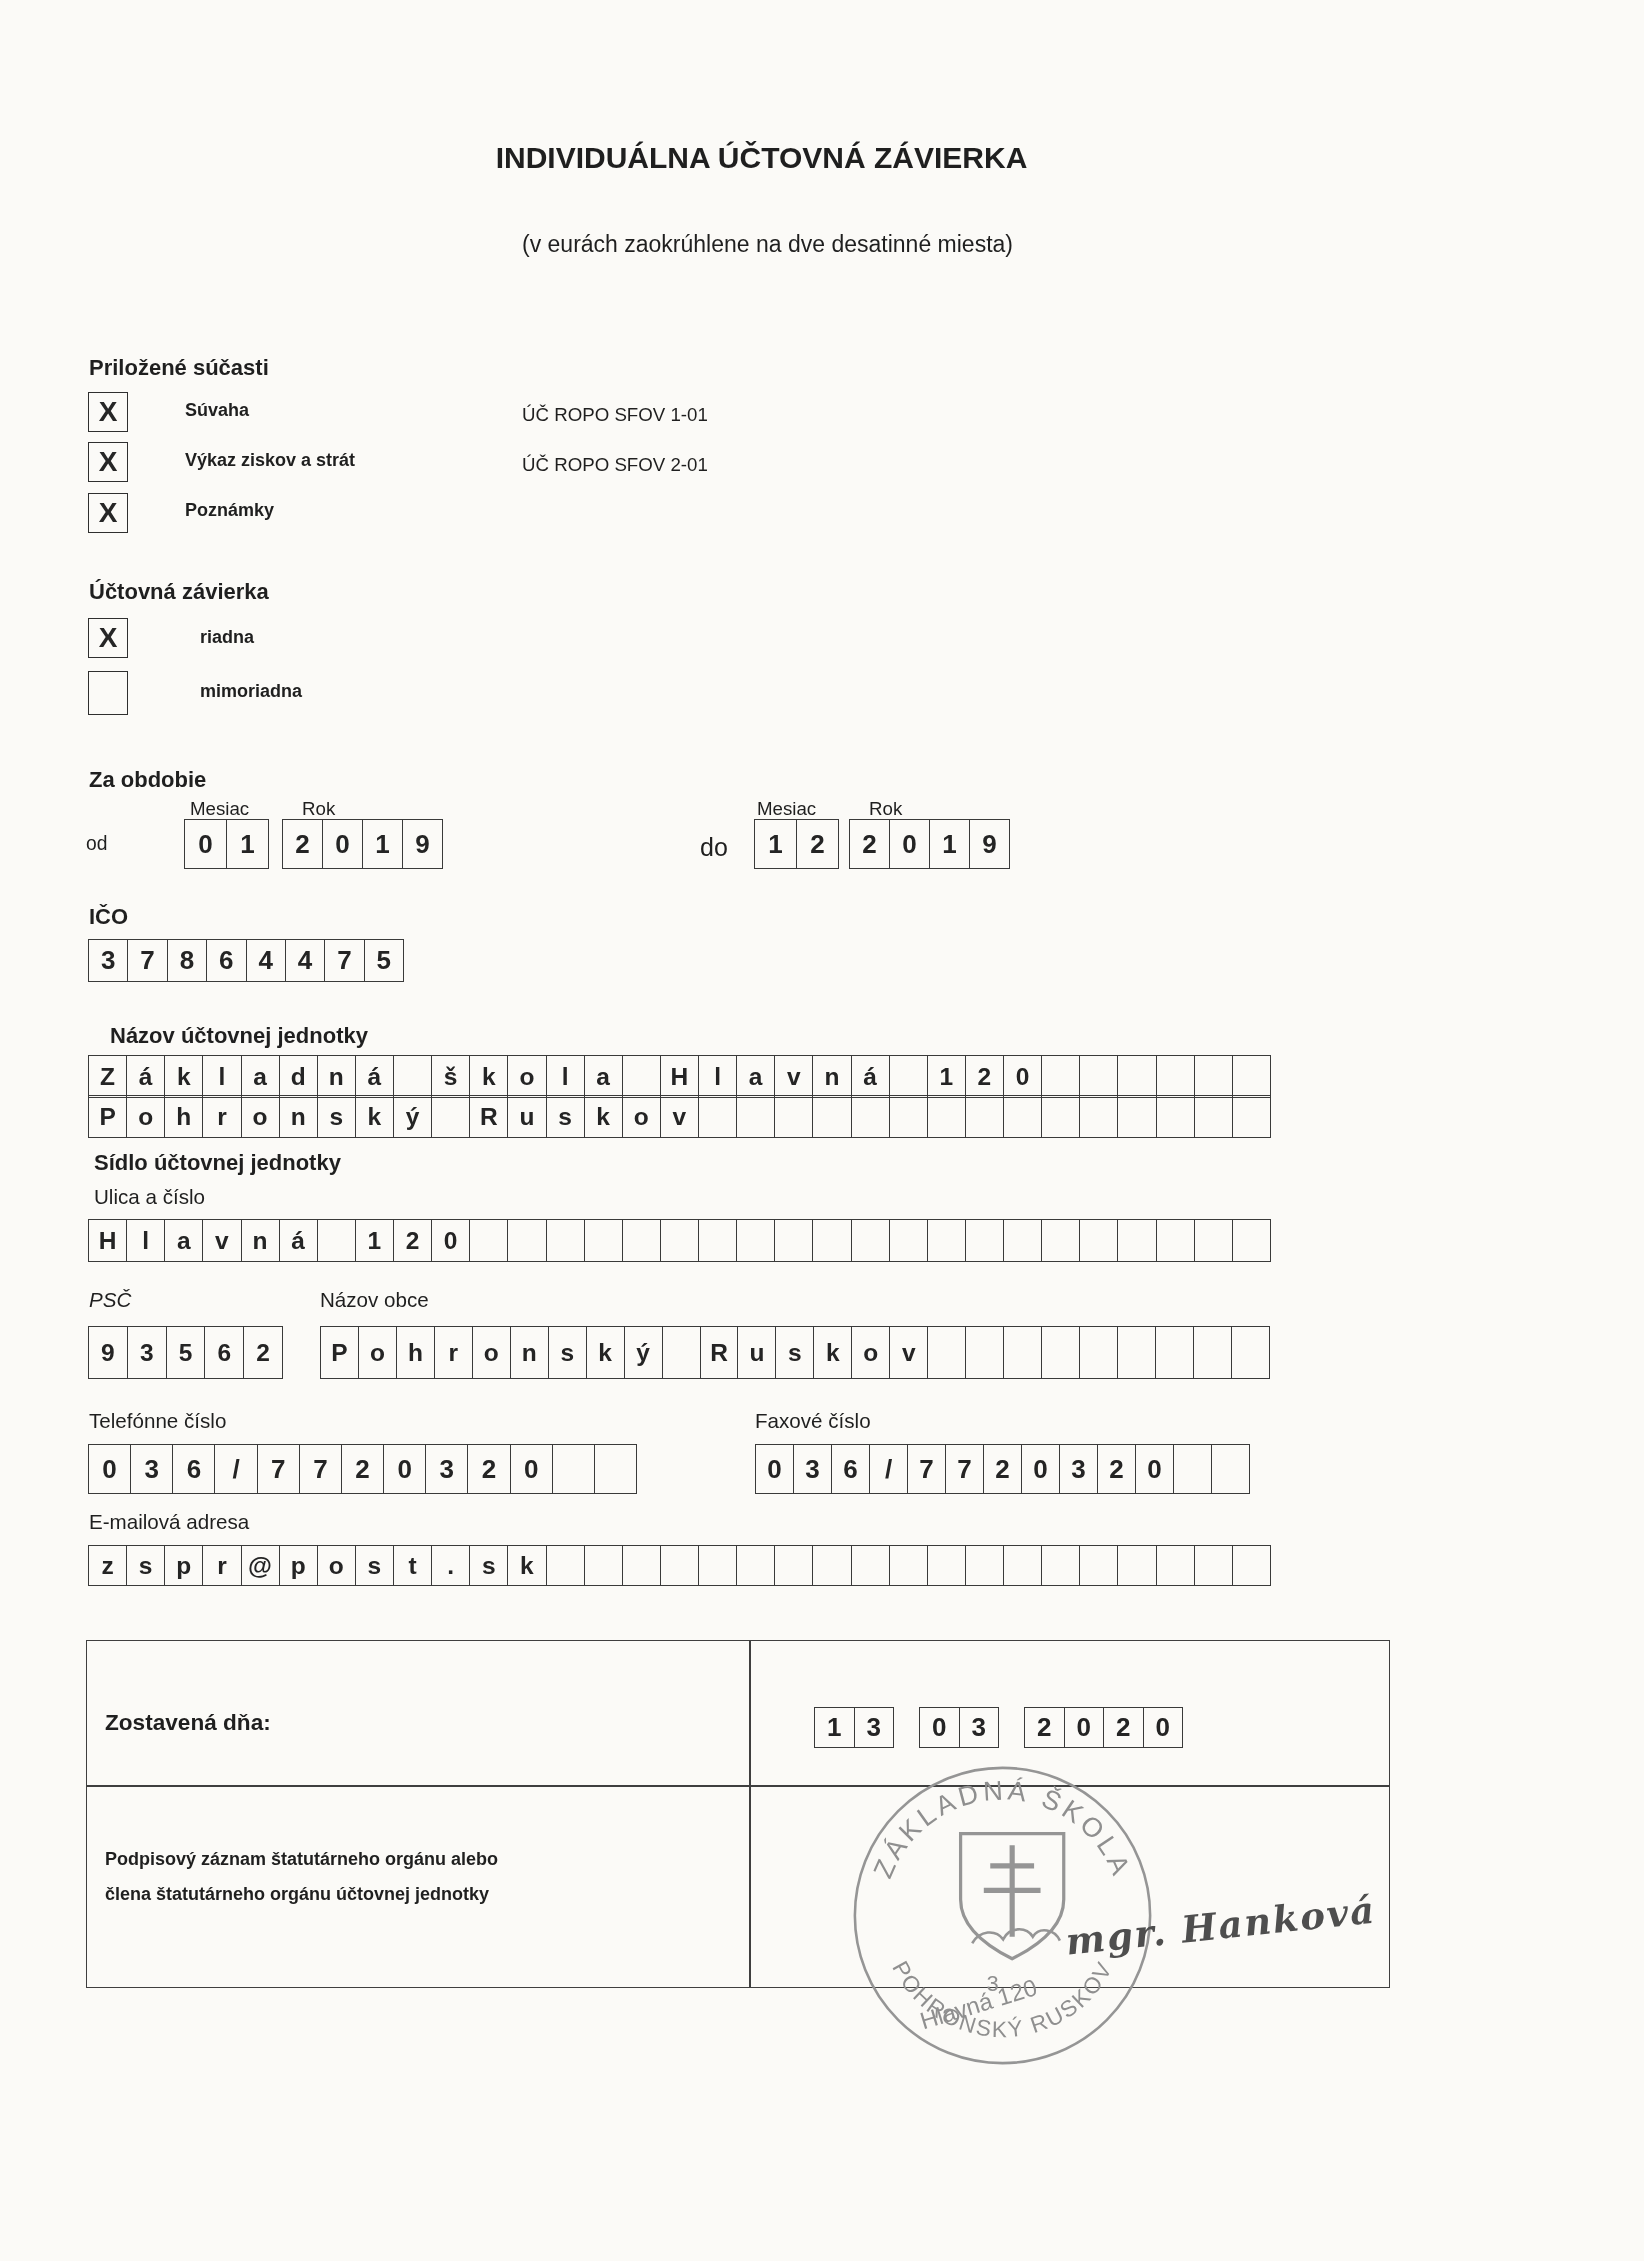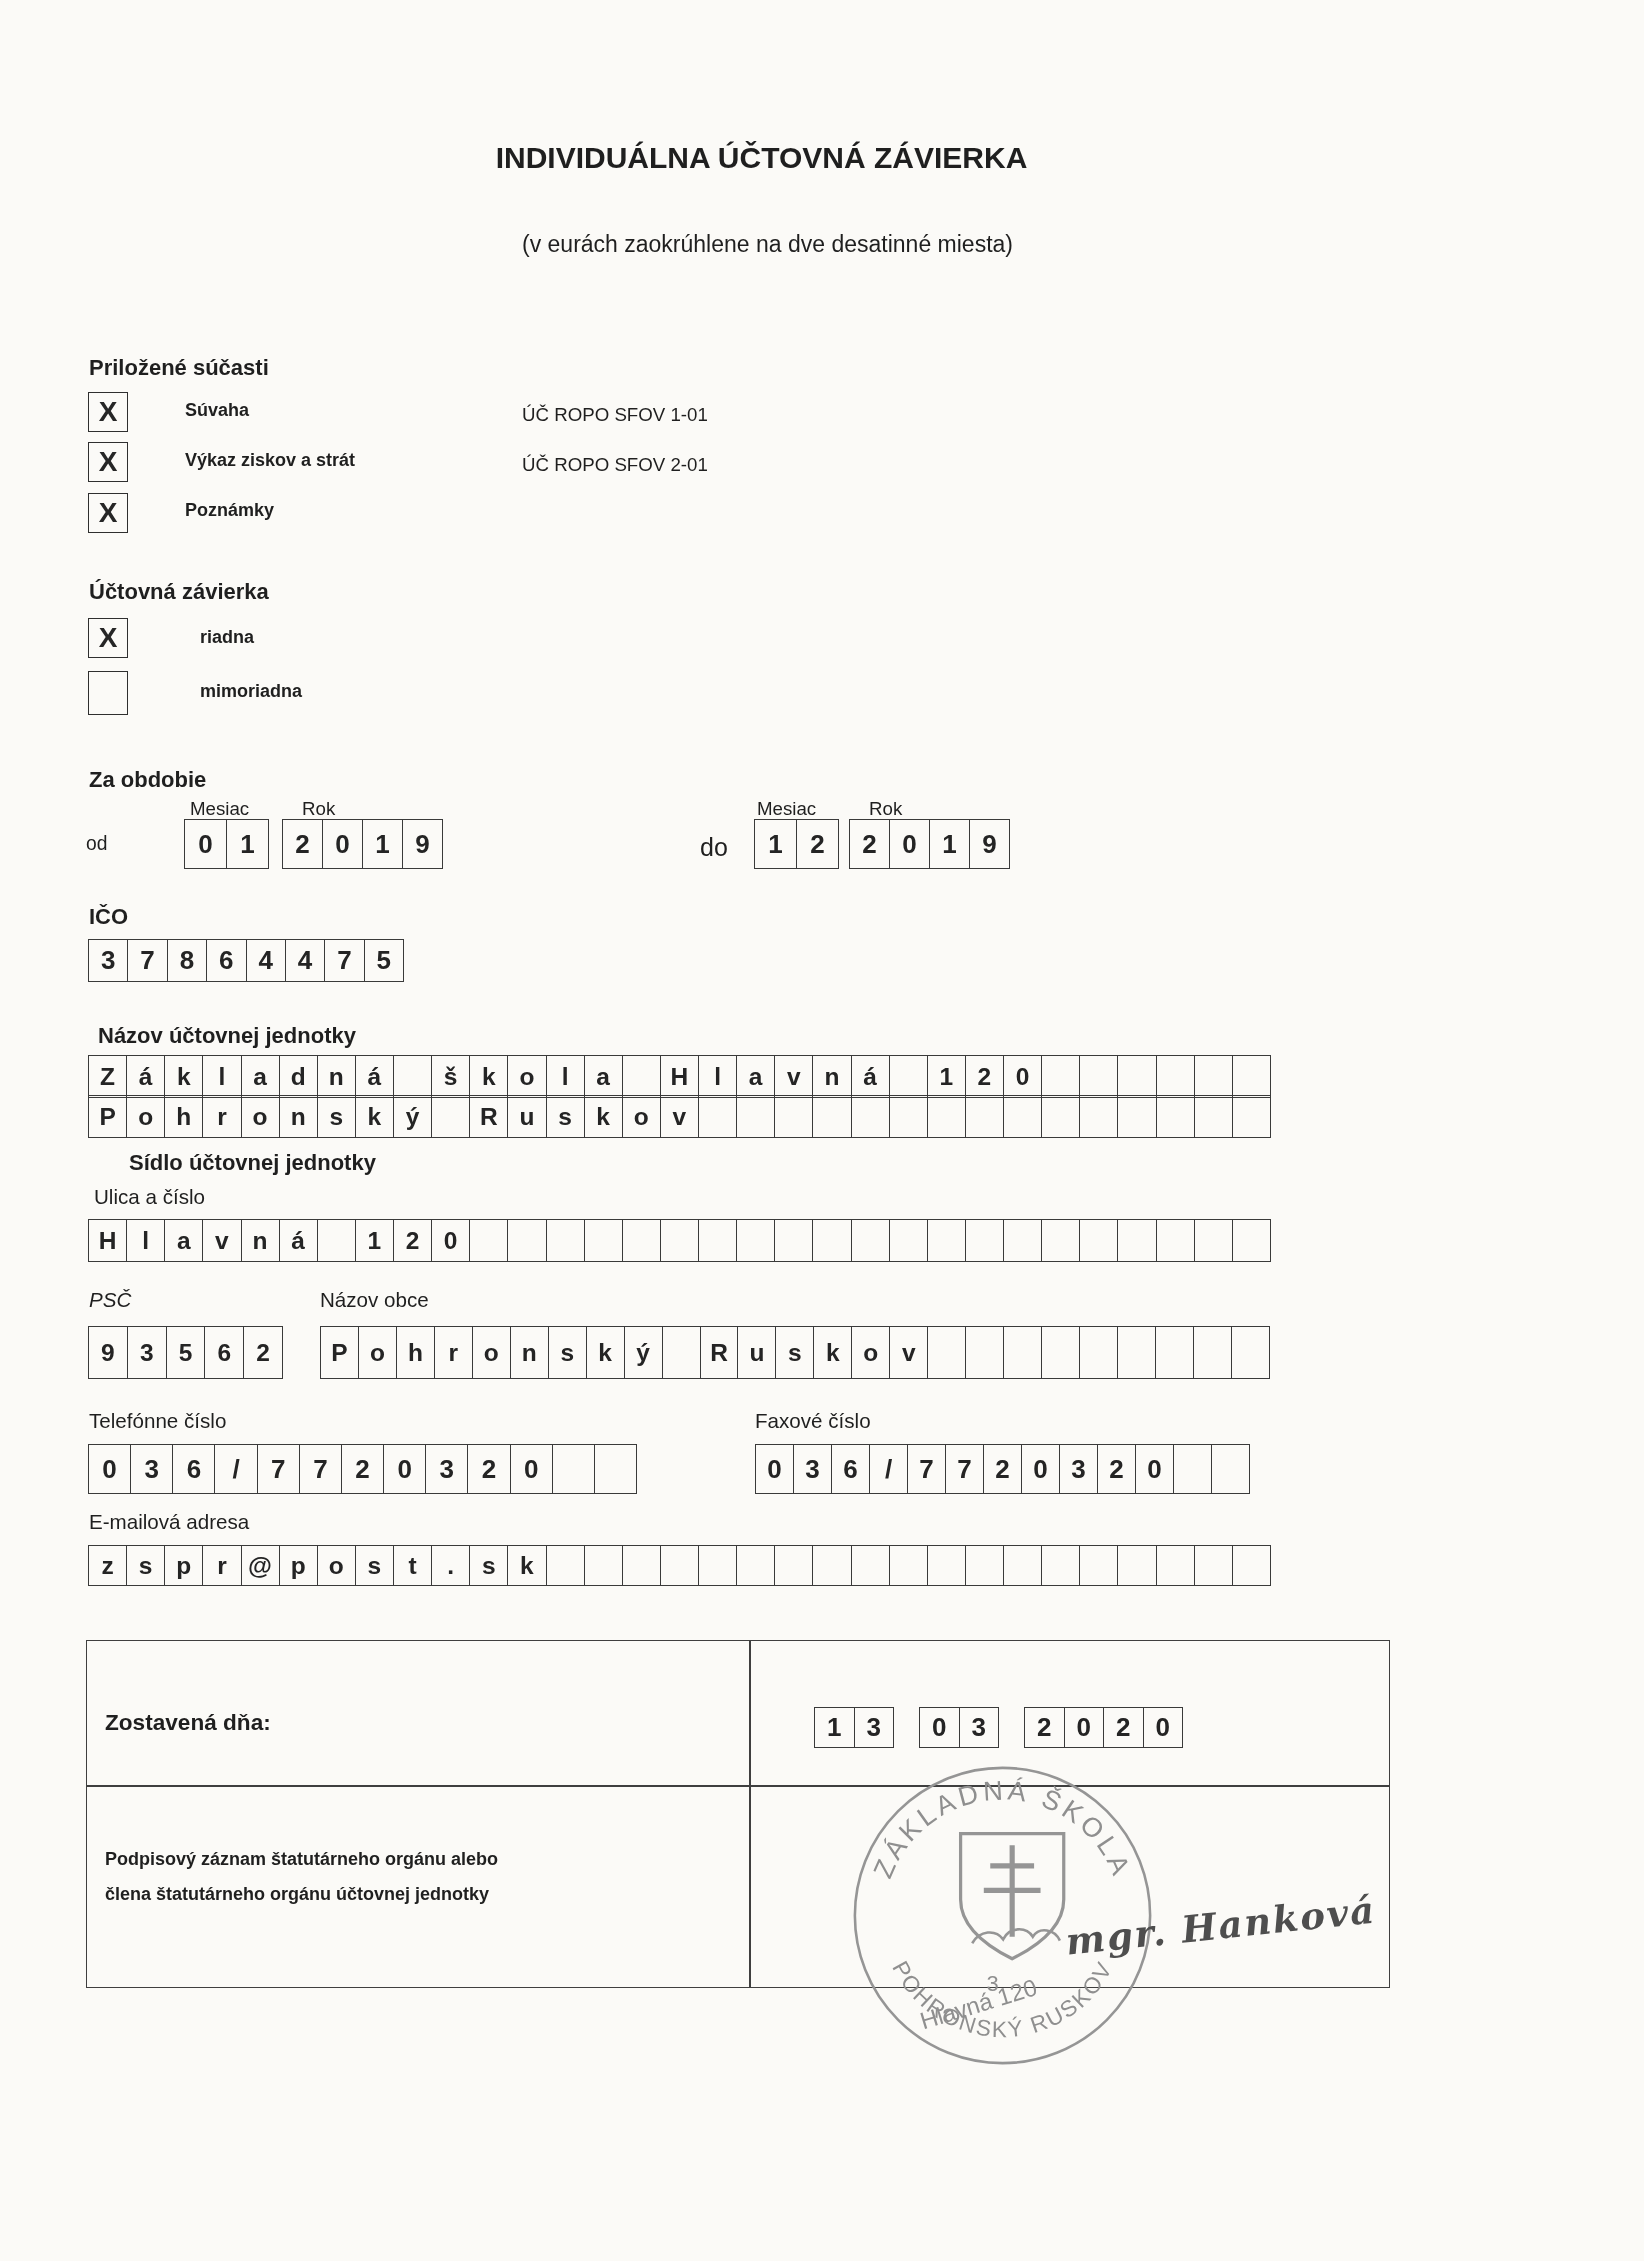--- a/index.html
+++ b/index.html
@@ -111,21 +111,21 @@
       <span class="cell">3</span>
       <span class="cell">7</span>
       <span class="cell">8</span>
       <span class="cell">6</span>
       <span class="cell">4</span>
       <span class="cell">4</span>
       <span class="cell">7</span>
       <span class="cell">5</span>
     </div>
 
-  <div class="h" style="left:98px;top:1023px;">Názov účtovnej jednotky</div>
+  <div class="h" style="left:110px;top:1023px;">Názov účtovnej jednotky</div>
   <div class="cellgrid fs-letters" style="left:88px;top:1055px;width:1183px;height:43px;">
       <span class="cell">Z</span>
       <span class="cell">á</span>
       <span class="cell">k</span>
       <span class="cell">l</span>
       <span class="cell">a</span>
       <span class="cell">d</span>
       <span class="cell">n</span>
       <span class="cell">á</span>
       <span class="cell"></span>
@@ -179,21 +179,21 @@
       <span class="cell"></span>
       <span class="cell"></span>
       <span class="cell"></span>
       <span class="cell"></span>
       <span class="cell"></span>
       <span class="cell"></span>
       <span class="cell"></span>
       <span class="cell"></span>
     </div>
 
-  <div class="h" style="left:94px;top:1150px;margin-left:35px;">Sídlo účtovnej jednotky</div>
+  <div class="h" style="left:94px;top:1150px;">Sídlo účtovnej jednotky</div>
   <div class="lbl" style="left:94px;top:1185px;">Ulica a číslo</div>
   <div class="cellgrid fs-letters" style="left:88px;top:1219px;width:1183px;height:43px;">
       <span class="cell">H</span>
       <span class="cell">l</span>
       <span class="cell">a</span>
       <span class="cell">v</span>
       <span class="cell">n</span>
       <span class="cell">á</span>
       <span class="cell"></span>
       <span class="cell">1</span>

